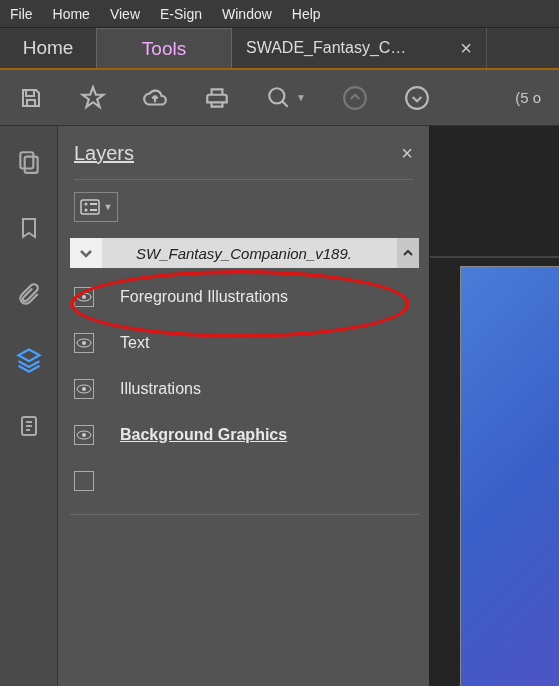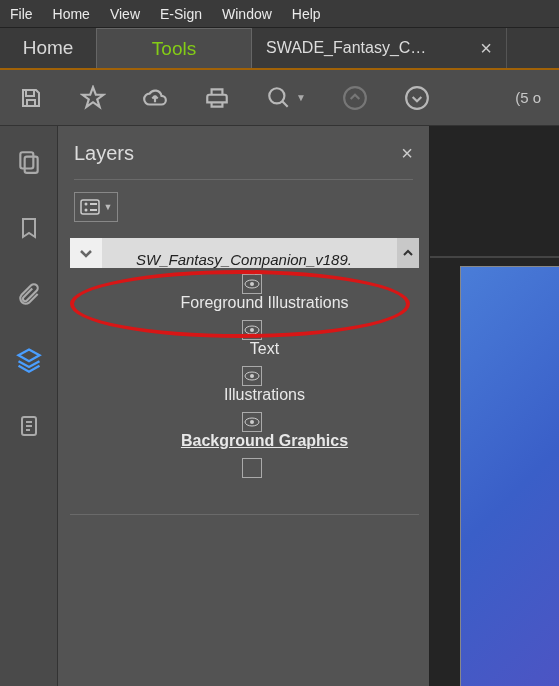--- a/index.html
+++ b/index.html
@@ -35,29 +35,29 @@
   }
   .hometab {
     width: 96px;
     display: flex;
     align-items: center;
     justify-content: center;
     font-size: 19px;
     color: #d8d8d8;
   }
   .toolstab {
-    width: 156px;
+    width: 136px;
     background: #4b4b4b;
     border: 1px solid #666;
     border-bottom: none;
     display: flex;
     align-items: center;
     justify-content: center;
     font-size: 19px;
-    color: #84cc16;
+    color: #f0abfc;
   }
   .doctab {
     flex: 0 0 auto;
     width: 255px;
     display: flex;
     align-items: center;
     font-size: 16px;
     color: #ddd;
     padding: 0 14px;
     gap: 4px;
@@ -116,21 +116,21 @@
     border-right: 1px solid #222;
     display: flex;
     flex-direction: column;
     padding-top: 10px;
   }
   .panelheader {
     display: flex;
     align-items: center;
     padding: 6px 16px 14px 16px;
   }
-  .panelheader .ptitle { font-size: 20px; color: #ddd; flex: 1; }
+  .panelheader .ptitle { font-size: 20px; color: #ddd; flex: 1; text-decoration: underline; }
   .panelheader .pclose { font-size: 20px; color: #ccc; }
   .paneldivider { height: 1px; background: #6a6a6a; margin: 0 16px; }
   .panelopts {
     padding: 12px 16px 16px 16px;
   }
   .optsbtn {
     width: 44px; height: 30px;
     border: 1px solid #888;
     background: #535353;
     display: flex; align-items: center; justify-content: center;
@@ -138,40 +138,39 @@
   }
   .optsbtn svg { fill: #ccc; }
   .optsbtn .caret { font-size: 9px; color: #bbb; }
   
   .layerrows { padding: 0 0 0 6px; position: relative; }
   .layerrow {
     display: flex;
     align-items: center;
     height: 46px;
     padding-left: 10px;
-    flex-direction: column;
   }
   .layerrow .visbox {
     width: 20px; height: 20px;
     border: 1px solid #aaa;
     display: flex; align-items: center; justify-content: center;
   }
   .layerrow .visbox.eye svg { width: 16px; height: 16px; }
   .layerrow .name {
     font-size: 16px;
     color: #e8e8e8;
     padding-left: 26px;
   }
   .layerrow.bold .name { font-weight: 600; text-decoration: underline; }
   
   .toplayer {
     background: #dcdcdc;
     height: 30px;
     display: flex;
-    align-items: flex-end;
+    align-items: center;
     margin: 0 10px 6px 6px;
     position: relative;
   }
   .toplayer .chevbox {
     width: 32px; height: 30px;
     background: #f0f0f0;
     display: flex; align-items: center; justify-content: center;
   }
   .toplayer .chevbox svg { stroke: #666; fill: none; stroke-width: 2.5; }
   .toplayer .tname {

